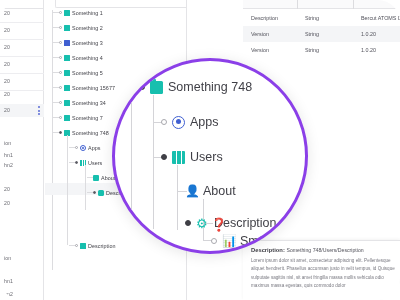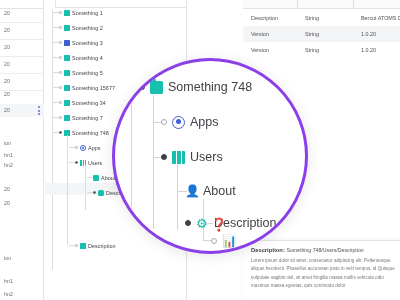--- a/index.html
+++ b/index.html
@@ -8,20 +8,21 @@
     overflow: hidden;
     background: #ffffff;
     font-family: "Liberation Sans", sans-serif;
     color: #333;
   }
   #app {
     position: relative;
     width: 400px; height: 300px;
     background: #ffffff;
     overflow: hidden;
+    border-radius: 22px;
   }
 
   
   .base-layer { position: absolute; inset: 0; }
 
   
   .left-panel {
     position: absolute; left: 0; top: 0; width: 44px; height: 300px;
     background: #fff;
     border-right: 1px solid #e4e4e7;
@@ -397,20 +398,21 @@
         <span>Description</span>
       </div>
 
       <div class="mnode" style="left:96px; top:154px">
         <span class="mico mf-help">❓</span>
       </div>
 
       <div class="mnode" style="left:96px; top:171px">
         <span class="mknob"></span>
         <span class="mico mf-chart">📊</span>
+        <span>Smthn2</span>
       </div>
 
       <div class="mnode" style="left:26px; top:188px">
 
         <span class="mico mf-folder"></span>
         <span>Description</span>
       </div>
     </div>
   </div>
 

